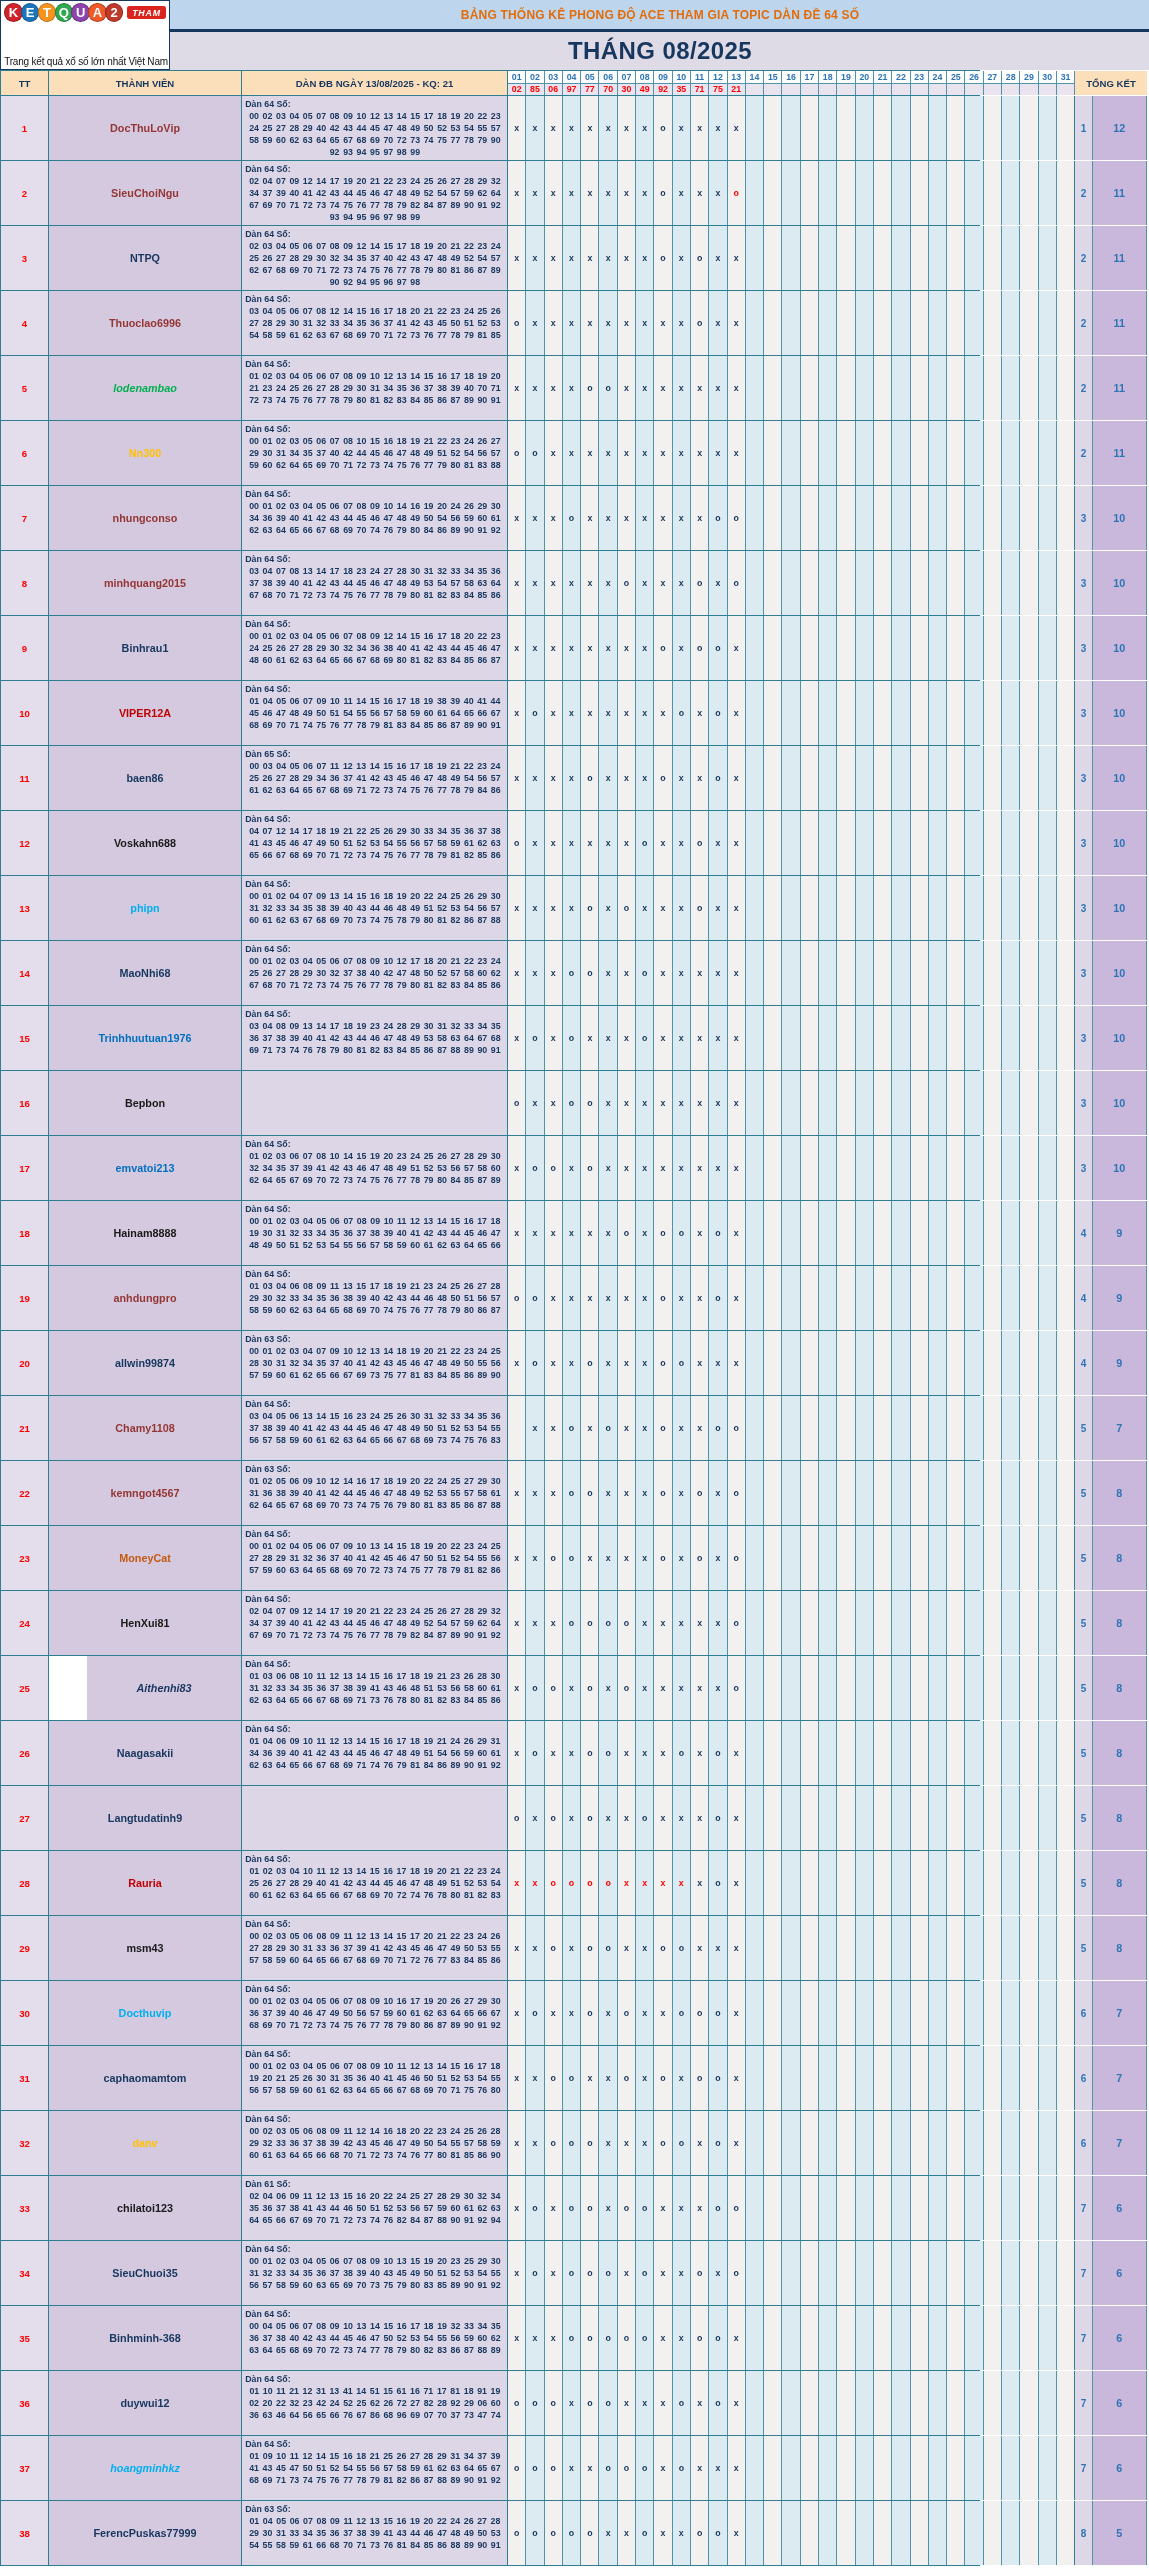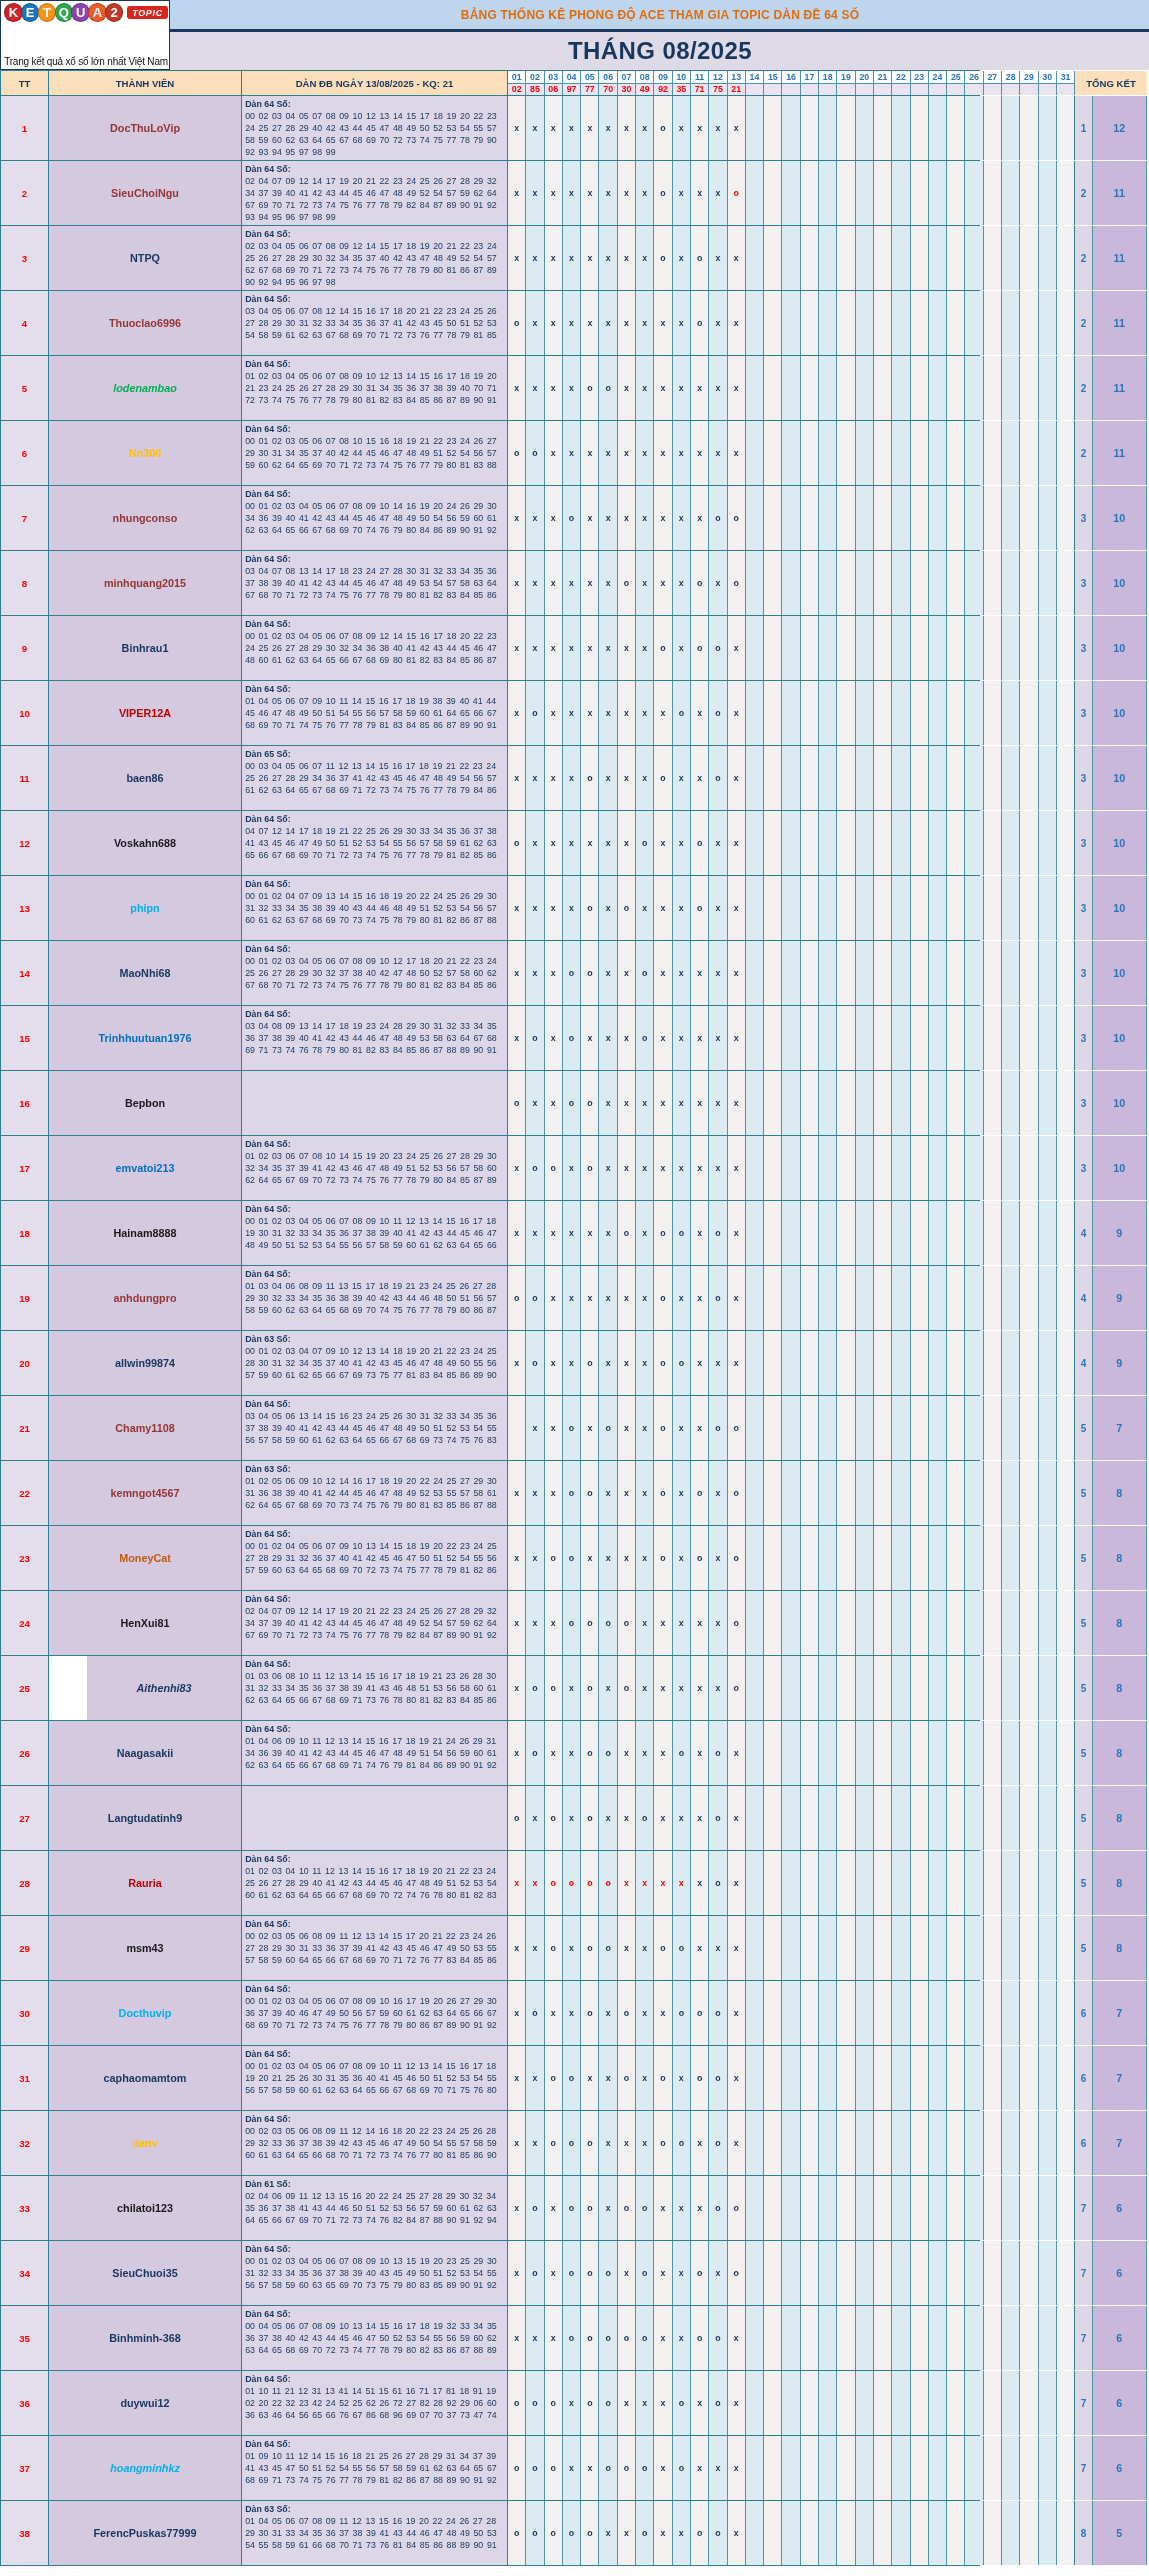--- a/index.html
+++ b/index.html
@@ -29,21 +29,21 @@
   .daycol { display:flex; flex-direction:column; border-right:0.8px solid #4E93A8; }
   .dnum { flex:1; background:#FDFDFD; color:#2E75B6; font-weight:bold; font-size:8.8px; display:flex; align-items:center; justify-content:center; border-bottom:0.8px solid #4E93A8; }
   .dres { flex:1; background:#E9E4F0; color:#FF0000; font-weight:bold; font-size:8.8px; display:flex; align-items:center; justify-content:center; }
   .h-total { grid-column:span 2; }
 
   .drow { height:65px; }
   .tt { background:#E3DDEC; color:#FF0000; font-weight:bold; font-size:9.6px; display:flex; align-items:center; justify-content:center; border-right:1.6px solid #2E7F91; }
   .nm { background:#D5C9E0; font-weight:bold; font-size:10.8px; display:flex; align-items:center; justify-content:center; text-align:center; border-right:1.6px solid #2E7F91; padding:0 14px; }
   .dan { background:#DCD6E7; color:#17375E; border-right:1.6px solid #2E7F91; padding:1.6px 2.4px 0 3.2px; }
   .dan-label { font-size:8.8px; font-weight:bold; line-height:12px; }
-  .dan-nums { font-size:8.8px; font-weight:normal; line-height:12px; word-spacing:1.2px; }
+  .dan-nums { font-size:8.8px; font-weight:bold; line-height:12px; word-spacing:1.2px;text-align:center; }
   .day { font-weight:bold; font-size:8.8px; color:#17375E; display:flex; align-items:center; justify-content:center; }
   .day.odd { background:#F2F1EF; }
   .day.even { background:#DCEBF1; }
   .day.red { color:#FF0000; }
   .day.last { border-right:1.6px solid #2E7F91; }
   .t1 { background:#DDD7E8; color:#2E75B6; font-weight:bold; font-size:10px; display:flex; align-items:center; justify-content:center; border-right:0.8px solid #4E93A8; }
   .t2 { background:#C9B8DB; color:#2E75B6; font-weight:bold; font-size:10.8px; display:flex; align-items:center; justify-content:center; }
 </style>
 </head>
 <body>
@@ -55,21 +55,21 @@
       <div class="brand-line">
         <span id="brand-letters" style="display: inline-flex;">
             <span class="brand-letter" style="background: rgb(210, 35, 42);">K</span>
             <span class="brand-letter" style="background: rgb(27, 117, 187);">E</span>
             <span class="brand-letter" style="background: rgb(247, 148, 29);">T</span>
             <span class="brand-letter" style="background: rgb(47, 168, 79);">Q</span>
             <span class="brand-letter" style="background: rgb(142, 68, 173);">U</span>
             <span class="brand-letter" style="background: rgb(241, 90, 41);">A</span>
             <span class="brand-letter" style="background: rgb(192, 57, 43);">2</span>
           </span>
-        <span class="forum-badge">TOPIC</span>
+        <span class="forum-badge">THAM</span>
       </div>
       <div class="tagline">Trang kết quả xổ số lớn nhất Việt Nam</div>
     </div>
     <div class="banner">
       <div class="title-strip">
         <span class="title-text">BẢNG THỐNG KÊ PHONG ĐỘ ACE THAM GIA TOPIC DÀN ĐỀ 64 SỐ</span>
       </div>
       <div class="month-strip">
         <span class="month-text">THÁNG 08/2025</span>
       </div>

